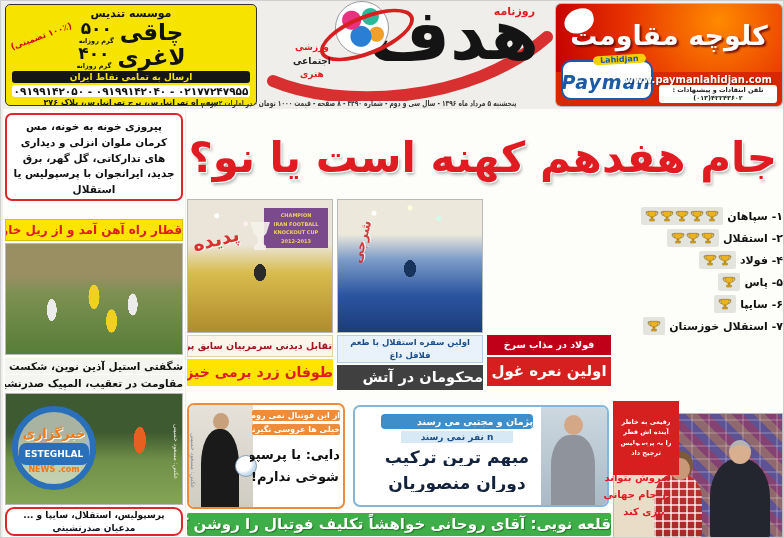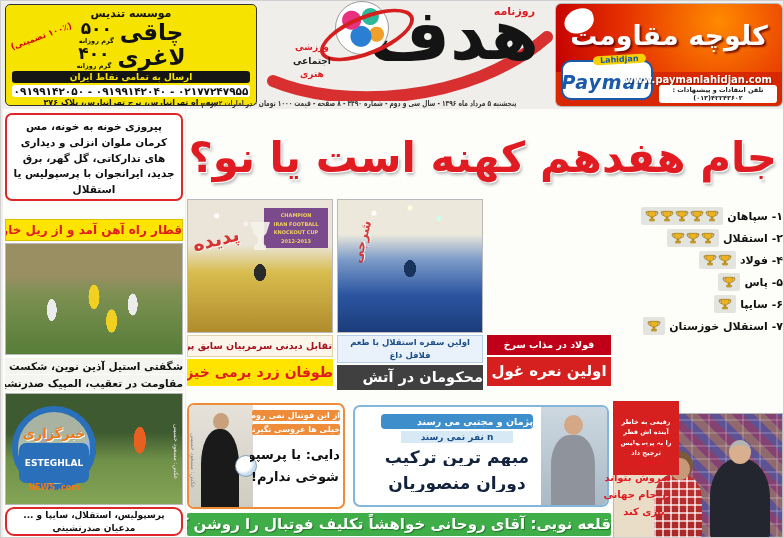--- a/index.html
+++ b/index.html
@@ -101,21 +101,21 @@
     background:
       radial-gradient(ellipse 9px 20px at 22% 45%, #3a3a46 0 60%, rgba(0,0,0,0) 62%),
       radial-gradient(ellipse 9px 20px at 48% 50%, #2a62b8 0 60%, rgba(0,0,0,0) 62%),
       radial-gradient(ellipse 10px 22px at 76% 42%, #e86020 0 60%, rgba(0,0,0,0) 62%),
       linear-gradient(180deg, #3e5a30 0 35%, #6f9048 60%, #84a455 100%); overflow:hidden;}
   .wm { position:absolute; left:6px; top:12px; width:84px; height:84px; border:6px solid #2a6fba;
     border-radius:50%; background:rgba(255,255,255,.55); box-sizing:border-box; text-align:center;}
   .wm-agency { display:block; margin-top:14px; color:#f07818; font-size:13px; font-weight:bold;
     text-shadow:1px 1px 0 #fff;}
   .wm-name { display:inline-block; background:#2a6fba; color:#fff; font-size:9px; font-weight:bold;
-    padding:15px 6px; border-radius:7px; margin-top:2px;}
+    padding:6px 6px; border-radius:7px; margin-top:2px;}
   .wm-news { display:block; color:#f07818; font-size:8px; font-weight:bold; direction:ltr;}
   .lc-credit { position:absolute; right:2px; top:30px; writing-mode:vertical-rl; font-size:6px; color:#e8e8e8;}
   .lc-bottomcap { left:4px; top:506px; width:178px; height:29px; border:2px solid #e0262b; border-radius:9px;
     box-sizing:border-box; background:#fff; font-size:9px; font-weight:bold; text-align:center; line-height:1.4;
     padding-top:0; overflow:hidden;}
 
   
   .card-photo { border:1px solid #b9b9b9; box-sizing:border-box; overflow:hidden;}
   .cardA-photo { left:186px; top:198px; width:146px; height:134px;
     background:

